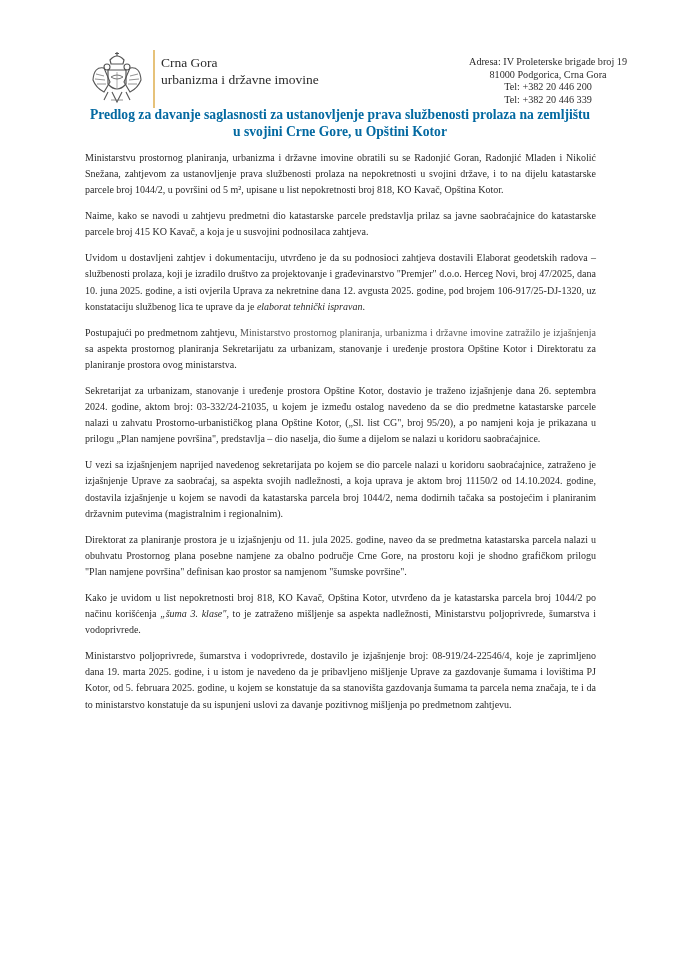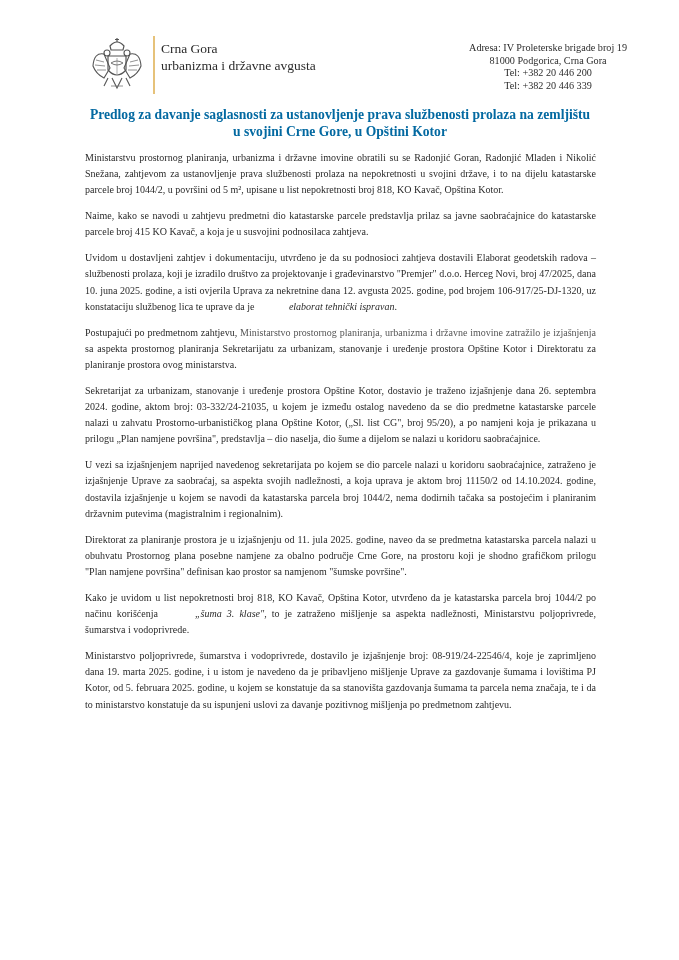--- a/index.html
+++ b/index.html
@@ -10,21 +10,21 @@
     body {
       width: 679px;
       height: 960px;
       position: relative;
       overflow: hidden;
       font-family: "DejaVu Serif", "Liberation Serif", serif;
       color: #2a2a2a;
     }
     .header {
       position: absolute;
-      left: 0; top: 0;
+      left: 0; top: 14px;
       width: 679px;
       height: 100px;
     }
     .coat {
       position: absolute;
       left: 90px;
       top: 36px;
       width: 54px;
       height: 58px;
     }
@@ -77,21 +77,21 @@
       font-family: "Liberation Serif", "DejaVu Serif", serif;
       font-size: 10px;
       line-height: 16.2px;
       color: #2a2a2a;
     }
     .body p {
       margin: 0 0 9.6px 0;
       text-align: justify;
     }
     .body p.gray-part .g { color: #555; }
-    .em { font-style: italic; margin-left: 32px; }
+    .em { font-style: italic; }
   </style>
 </head>
 <body>
 
 <div class="header">
   <svg class="coat" viewBox="0 0 54 58" xmlns="http://www.w3.org/2000/svg">
 
     <path d="M20 10 Q27 2 34 10 L33 14 L21 14 Z" fill="none" stroke="#555" stroke-width="1.2"></path>
     <line x1="27" y1="2" x2="27" y2="6" stroke="#555" stroke-width="1.2"></line>
     <line x1="25" y1="3.5" x2="29" y2="3.5" stroke="#555" stroke-width="1"></line>
@@ -108,21 +108,21 @@
     <path d="M21 27 Q27 23 33 27 Q27 31 21 27 Z" fill="none" stroke="#666" stroke-width="0.9"></path>
     <line x1="27" y1="22" x2="27" y2="38" stroke="#777" stroke-width="0.6"></line>
 
     <path d="M22 42 L27 52 L32 42" fill="none" stroke="#555" stroke-width="1.1"></path>
     <path d="M18 42 L14 50 M36 42 L40 50" stroke="#555" stroke-width="1.1"></path>
     <path d="M21 50 L33 50" stroke="#777" stroke-width="0.8"></path>
   </svg>
   <div class="vline"></div>
   <div class="org">
     <div>Crna Gora</div>
-    <div>urbanizma i državne avgusta</div>
+    <div>urbanizma i državne imovine</div>
   </div>
   <div class="address">
     <div>Adresa: IV Proleterske brigade broj 19</div>
     <div>81000 Podgorica, Crna Gora</div>
     <div>Tel: +382 20 446 200</div>
     <div>Tel: +382 20 446 339</div>
   </div>
 </div>
 
 <div class="title">Predlog za davanje saglasnosti za ustanovljenje prava službenosti prolaza na zemljištu u svojini Crne Gore, u Opštini Kotor</div>

